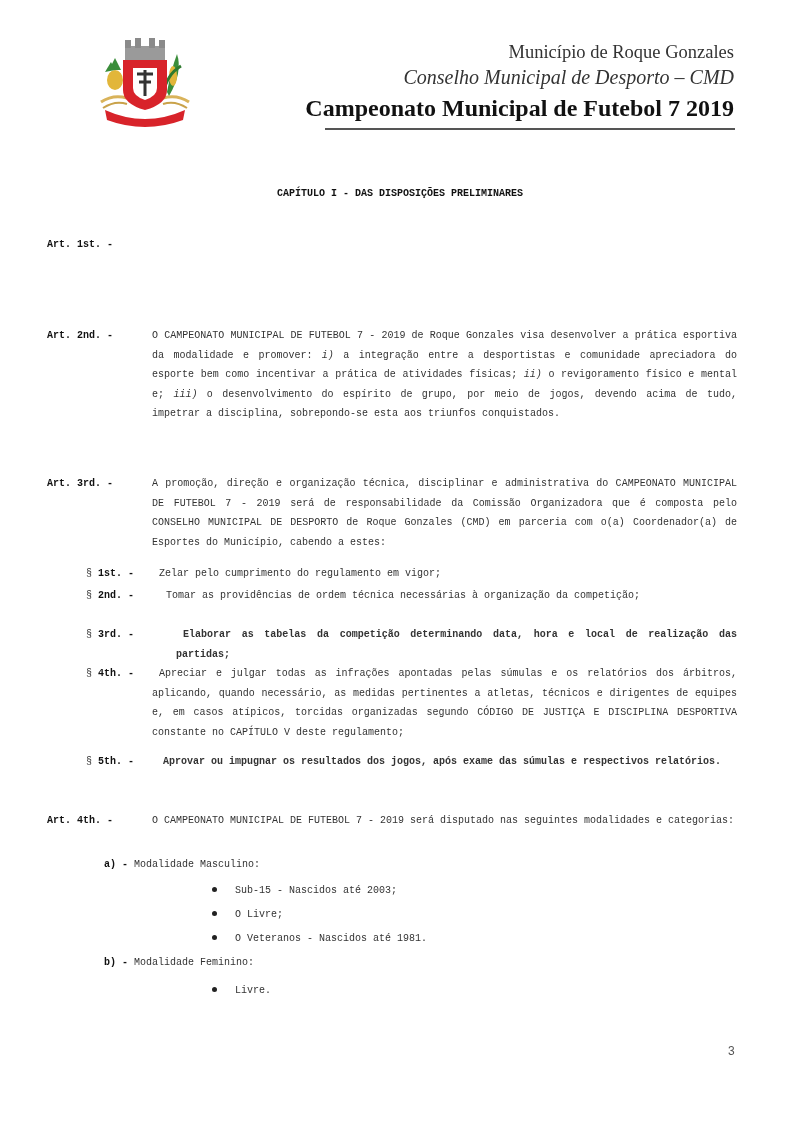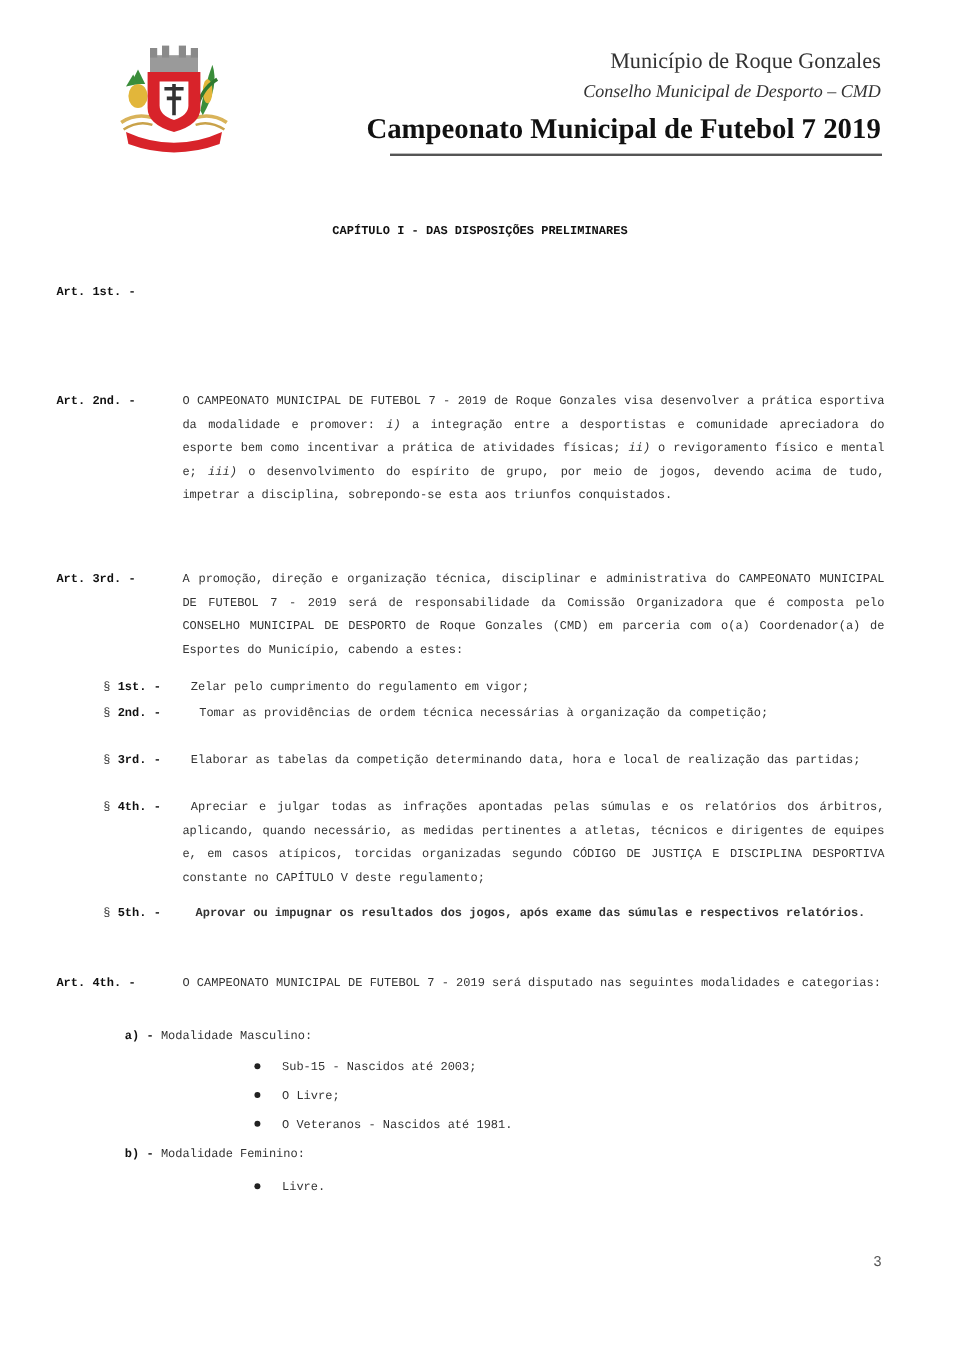--- a/index.html
+++ b/index.html
@@ -3,21 +3,21 @@
 <meta charset="utf-8">
 <style>
   html, body { margin: 0; padding: 0; background: #ffffff; }
   body { width: 800px; height: 1132px; position: relative; overflow: hidden; color: #222; }
   .page { position: absolute; left: 0; top: 0; width: 800px; height: 1132px; }
 
   
   .crest { position: absolute; left: 97px; top: 36px; width: 96px; height: 92px; }
   .hdr { position: absolute; right: 66px; top: 40px; text-align: right; font-family: "Liberation Serif", "DejaVu Serif", serif; }
   .hdr .l1 { font-size: 18.5px; color: #333; line-height: 24px; }
-  .hdr .l2 { font-style: italic; font-size: 15px; color: #333; line-height: 26px; }
+  .hdr .l2 { font-style: italic; font-size: 20px; color: #333; line-height: 26px; }
   .hdr .l3 { font-weight: bold; font-size: 24px; color: #111; line-height: 30px; margin-top: 3px; }
   .hdr-rule { position: absolute; left: 325px; top: 128px; width: 410px; height: 2px; background: #555; }
 
   
   .mono { font-family: "Liberation Mono", "DejaVu Sans Mono", monospace; font-size: 10px; color: #333; }
   .chapter { position: absolute; left: 0; width: 800px; top: 188px; text-align: center; font-weight: bold; color: #111; }
 
   .art { position: absolute; left: 47px; width: 690px; line-height: 19.6px; }
   .art .lbl { position: absolute; left: 0; top: 0; font-weight: bold; color: #111; white-space: pre; }
   .art .txt { margin-left: 105px; text-align: justify; }
@@ -99,21 +99,21 @@
 
   <div class="para mono" style="top:586px;">
     <span class="lbl"><span>§</span> <b>2nd.</b> <b>-</b></span>
     <div class="txt" style="text-indent:0; margin-left:66px; padding-left:0;">
         <span style="display:block; text-indent:7px; margin-left:-66px; padding-left:73px;">Tomar as providências de ordem técnica necessárias à organização da competição;</span>
       </div>
   </div>
 
   <div class="para mono" style="top:625px;">
     <span class="lbl"><span>§</span> <b>3rd.</b> <b>-</b></span>
-    <div class="txt" style="text-indent:0; margin-left:66px;">
+    <div class="txt" style="text-indent:0; margin-left:90px;font-weight:bold;">
         <span style="display:block; text-indent:7px; margin-left:-66px; padding-left:66px;">Elaborar as tabelas da competição determinando data, hora e local de realização das partidas;</span>
       </div>
   </div>
 
   <div class="para mono" style="top:664px;">
     <span class="lbl"><span>§</span> <b>4th.</b> <b>-</b></span>
     <div class="txt" style="text-indent:0; margin-left:66px;">
         <span style="display:block; text-indent:7px; margin-left:-66px; padding-left:66px;">Apreciar e julgar todas as infrações apontadas pelas súmulas e os relatórios dos árbitros, aplicando, quando necessário, as medidas pertinentes a atletas, técnicos e dirigentes de equipes e, em casos atípicos, torcidas organizadas segundo CÓDIGO DE JUSTIÇA E DISCIPLINA DESPORTIVA constante no CAPÍTULO V deste regulamento;</span>
       </div>
   </div>

